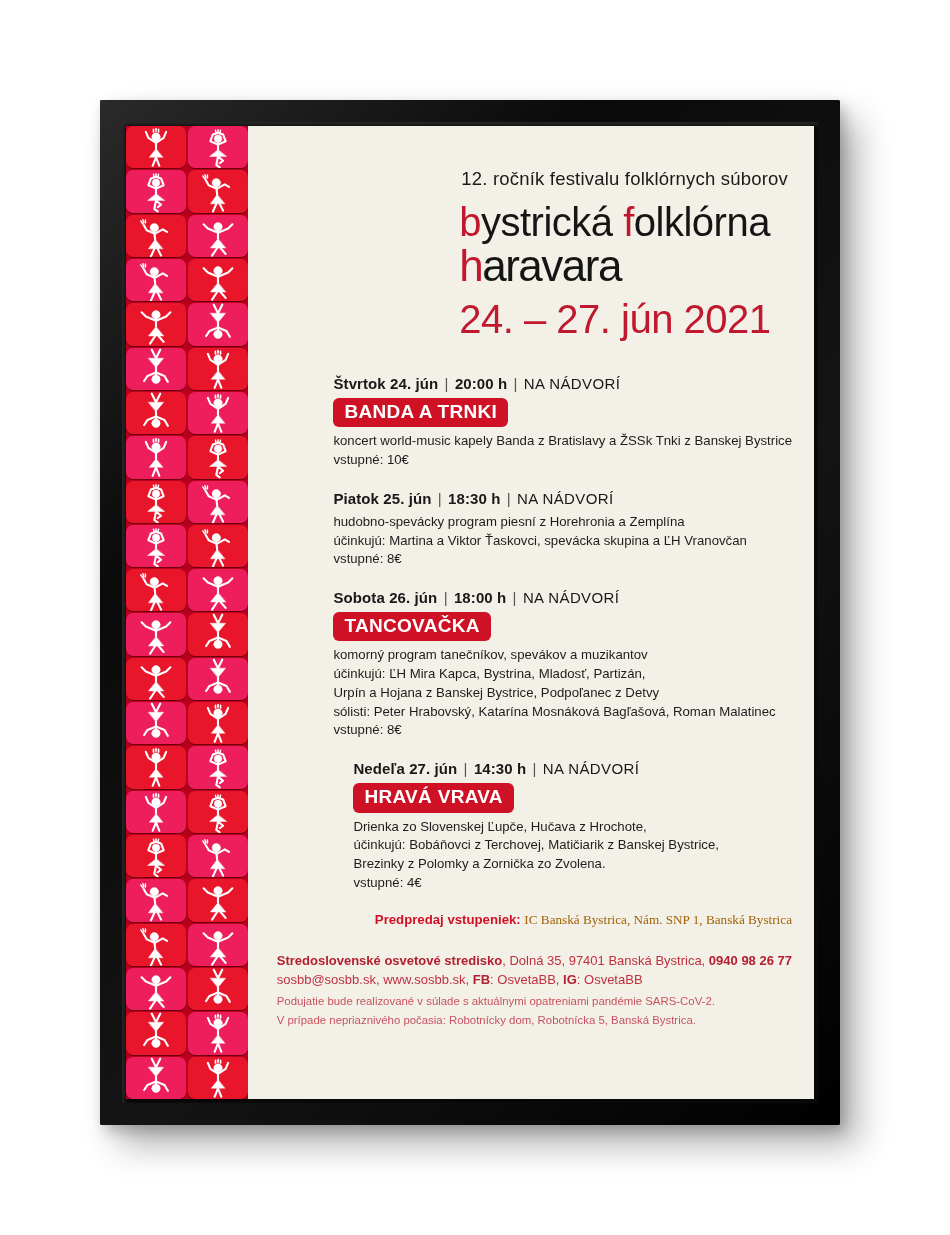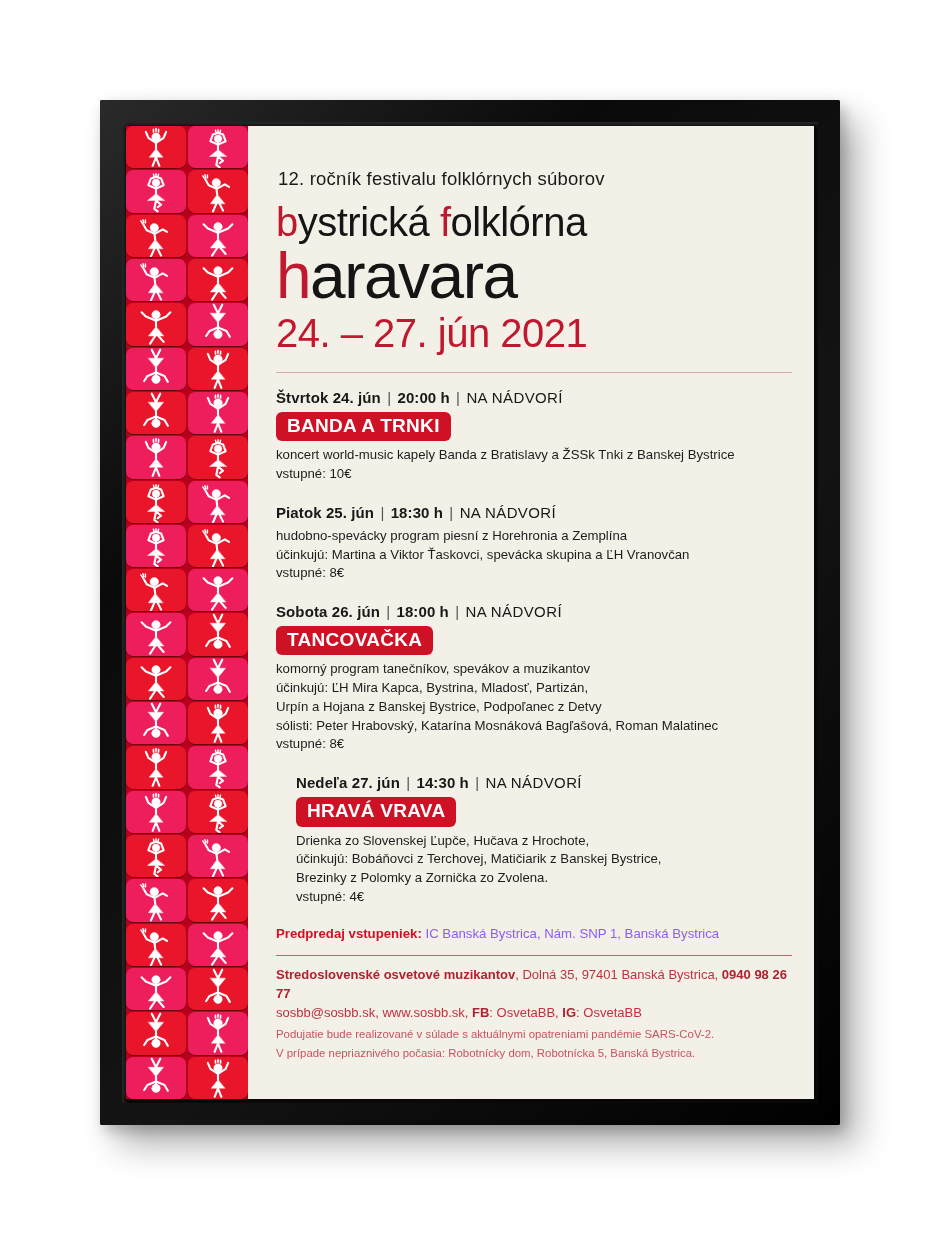--- a/index.html
+++ b/index.html
@@ -58,38 +58,39 @@
   }
   .dance-tile svg{position:absolute;left:0;top:0;width:100%;height:100%;}
 
   
   #content{
     flex:1;
     background:#f3f0e7;
     padding:0 0 0 0;
     display:flex;flex-direction:column;
     box-sizing:border-box;
+    align-items:flex-end;
   }
 
   
   #header{
     padding:42px 26px 0 28px;
   }
   #kicker{
     font-size:18.5px;letter-spacing:.2px;color:#1a1a1a;
     font-weight:400;margin:0 0 12px 2px;
   }
   #title-line1{
     font-size:40px;line-height:1.0;font-weight:400;color:#151515;
     letter-spacing:-0.5px;margin:0 0 2px 0;
   }
   #title-line1 .hl{color:#c0182e;}
   #title-line2{
-    font-size:64px;line-height:1.0;font-weight:400;color:#151515;
-    letter-spacing:-1.5px;margin:0 0 4px 0;
+    font-size:44px;line-height:1.0;font-weight:400;color:#151515;
+    letter-spacing:-1.5px;margin:0 0 10px 0;
   }
   #title-line2 .hl{color:#c0182e;}
   #dates{
     font-size:40px;line-height:1.05;color:#c0182e;font-weight:400;
     letter-spacing:-0.5px;margin:2px 0 18px 0;
   }
   .rule{
     height:1px;background:#d8a8ad;border:0;margin:0 22px 0 28px;
   }
   .rule.strong{background:#c4636c;}
@@ -120,21 +121,21 @@
     font-size:13.2px;line-height:1.42;color:#1d1d1d;margin:0;
   }
   .event-desc div{white-space:nowrap;}
 
   
   #presale{
     padding:4px 22px 12px 28px;
     font-size:13.2px;color:#cf1126;line-height:1.4;
   }
   #presale .lbl{font-weight:700;}
-  #presale .val{color:#8b5cf6;}
+  #presale .val{color:#a16207;font-family:Liberation Serif, serif;}
 
   
   #contact{
     padding:10px 22px 6px 28px;
     color:#c23a48;
   }
   .contact-main{font-size:13px;line-height:1.45;color:#c0303f;}
   .contact-main b{font-weight:700;color:#b3202f;}
   .contact-small{font-size:11.4px;line-height:1.42;color:#c8535f;margin-top:3px;}
 </style>
@@ -791,21 +792,21 @@
 
       <div id="presale">
         <span class="lbl">Predpredaj vstupeniek:</span>
         <span class="val">IC Banská Bystrica, Nám. SNP 1, Banská Bystrica</span>
       </div>
 
       <hr class="rule strong">
 
       <div id="contact">
         <div class="contact-main">
-          <b>Stredoslovenské osvetové muzikantov</b><span>, Dolná 35, 97401 Banská Bystrica, </span><b>0940 98 26 77</b>
+          <b>Stredoslovenské osvetové stredisko</b><span>, Dolná 35, 97401 Banská Bystrica, </span><b>0940 98 26 77</b>
         </div>
         <div class="contact-main">
           <span>sosbb@sosbb.sk, www.sosbb.sk, </span><b>FB</b><span>: OsvetaBB, </span><b>IG</b><span>: OsvetaBB</span>
         </div>
         <div class="contact-small">Podujatie bude realizované v súlade s aktuálnymi opatreniami pandémie SARS-CoV-2.</div>
         <div class="contact-small">V prípade nepriaznivého počasia: Robotnícky dom, Robotnícka 5, Banská Bystrica.</div>
       </div>
 
     </div>
   </div>

